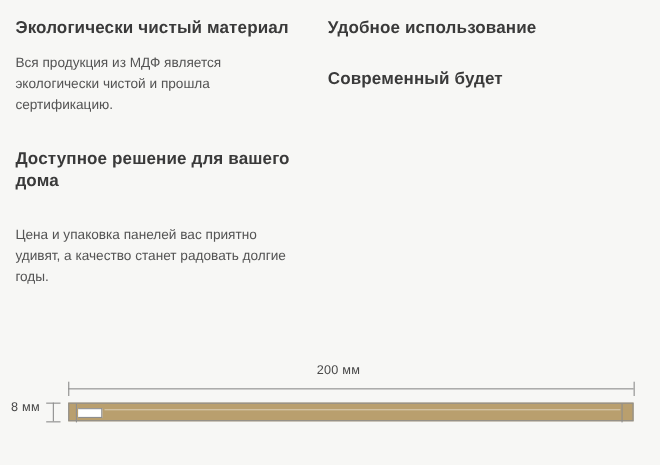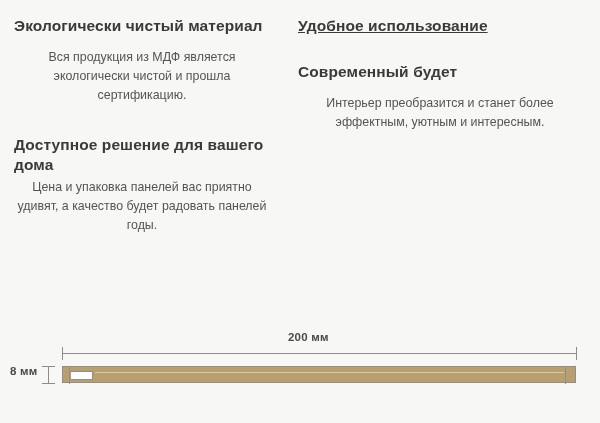--- a/index.html
+++ b/index.html
@@ -52,36 +52,34 @@
     line-height: 20px;
     font-weight: bold;
     color: #3a3a3a;
     letter-spacing: 0.1px;
   }
   p.body {
     margin: 0;
     font-size: 12.4px;
     line-height: 19px;
     color: #545454;
-    text-align: center;
   }
 
   
   .col-left .block.b1 { margin-bottom: 30px; }
-  .col-left .block.b2 h2.heading { margin-bottom: 3px; }
-  .col-right .block.b1 { margin-bottom: 26px; text-decoration: underline; }
+  .col-left .block.b2 h2.heading { margin-bottom: 29px; }
+  .col-right .block.b1 { margin-bottom: 26px; }
 
   
   .diagram {
     position: absolute;
     left: 0;
     bottom: 0;
     width: 600px;
     height: 120px;
-    font-weight: bold;
   }
   .dim-top-label {
     position: absolute;
     left: 288px;
     top: 28px;
     font-size: 11.5px;
     color: #4a4a4a;
     letter-spacing: 0.2px;
   }
   .dim-top-line {
@@ -181,31 +179,30 @@
 
   <div class="columns">
 
     <div class="col col-left">
       <div class="block b1">
         <h2 class="heading">Экологически чистый материал</h2>
         <p class="body">Вся продукция из МДФ является экологически чистой и прошла сертификацию.</p>
       </div>
       <div class="block b2">
         <h2 class="heading">Доступное решение для вашего дома</h2>
-        <p class="body">Цена и упаковка панелей вас приятно удивят, а качество будет радовать панелей годы.</p>
+        <p class="body">Цена и упаковка панелей вас приятно удивят, а качество станет радовать долгие годы.</p>
       </div>
     </div>
 
     <div class="col col-right">
       <div class="block b1">
         <h2 class="heading">Удобное использование</h2>
       </div>
       <div class="block b2">
         <h2 class="heading">Современный будет</h2>
-        <p class="body">Интерьер преобразится и станет более эффектным, уютным и интересным.</p>
       </div>
     </div>
 
   </div>
 
   <div class="diagram">
     <div class="dim-top-label">200 мм</div>
     <div class="dim-top-line"></div>
     <div class="dim-top-tick-l"></div>
     <div class="dim-top-tick-r"></div>

